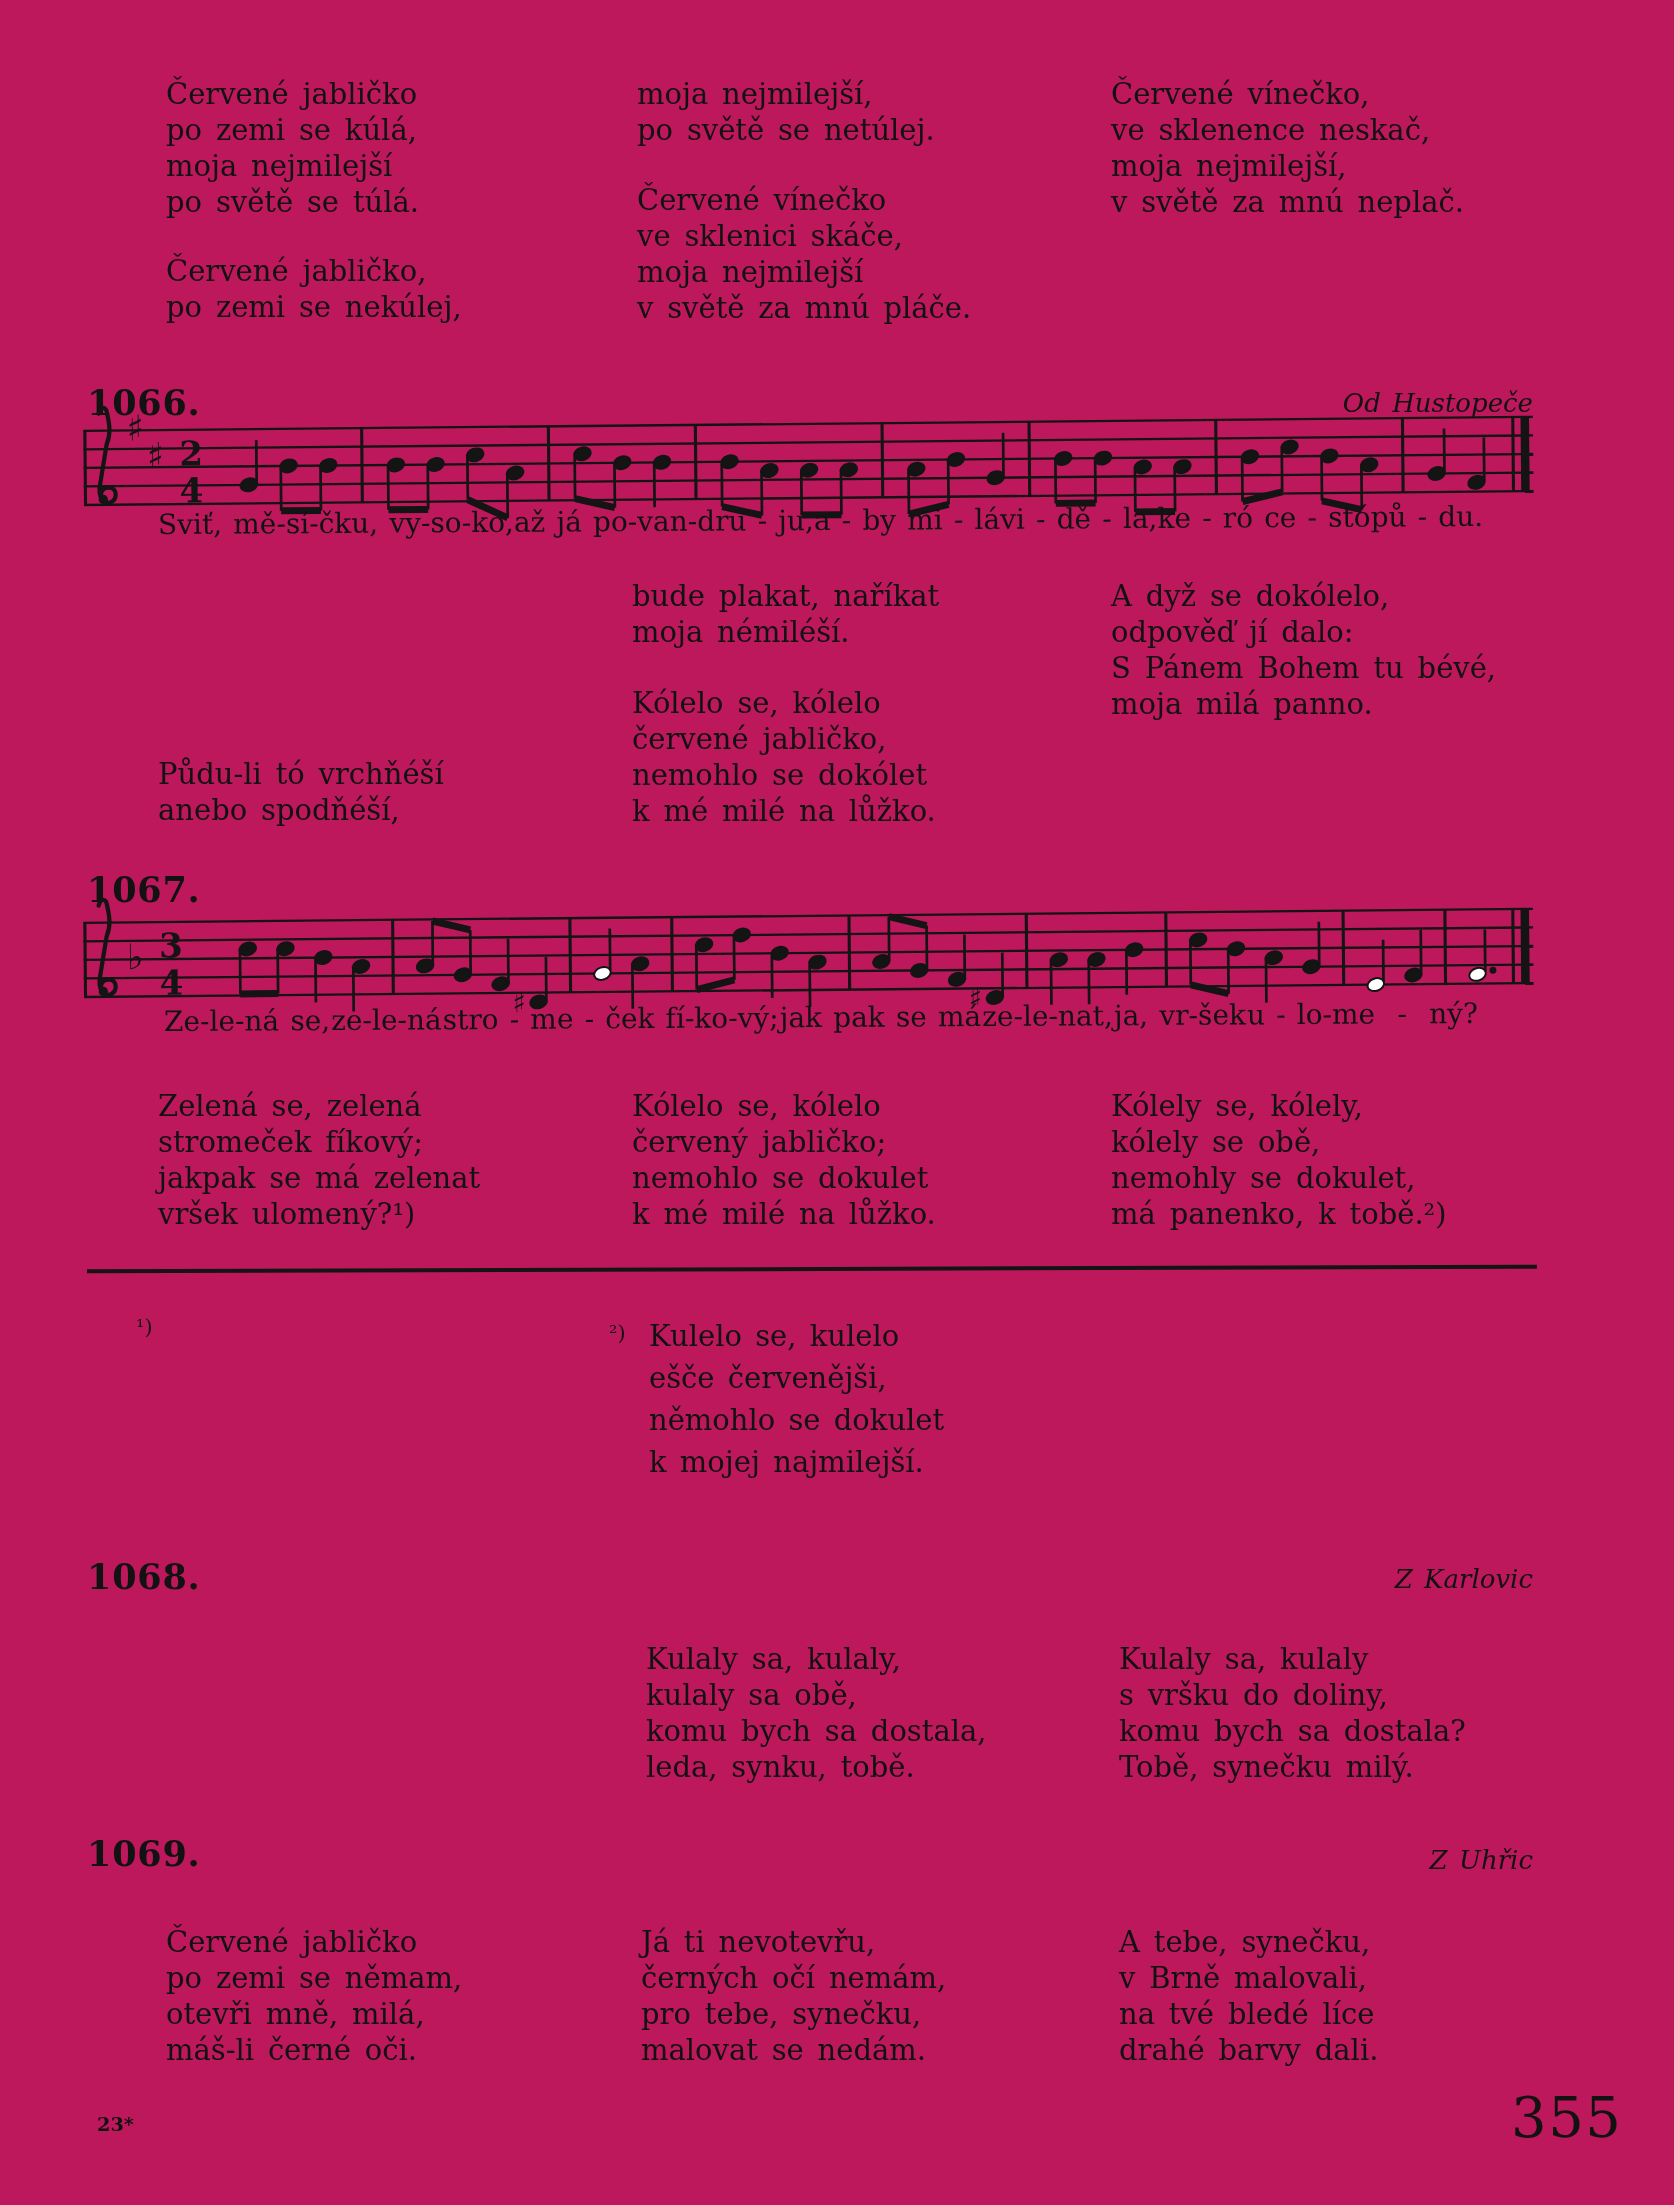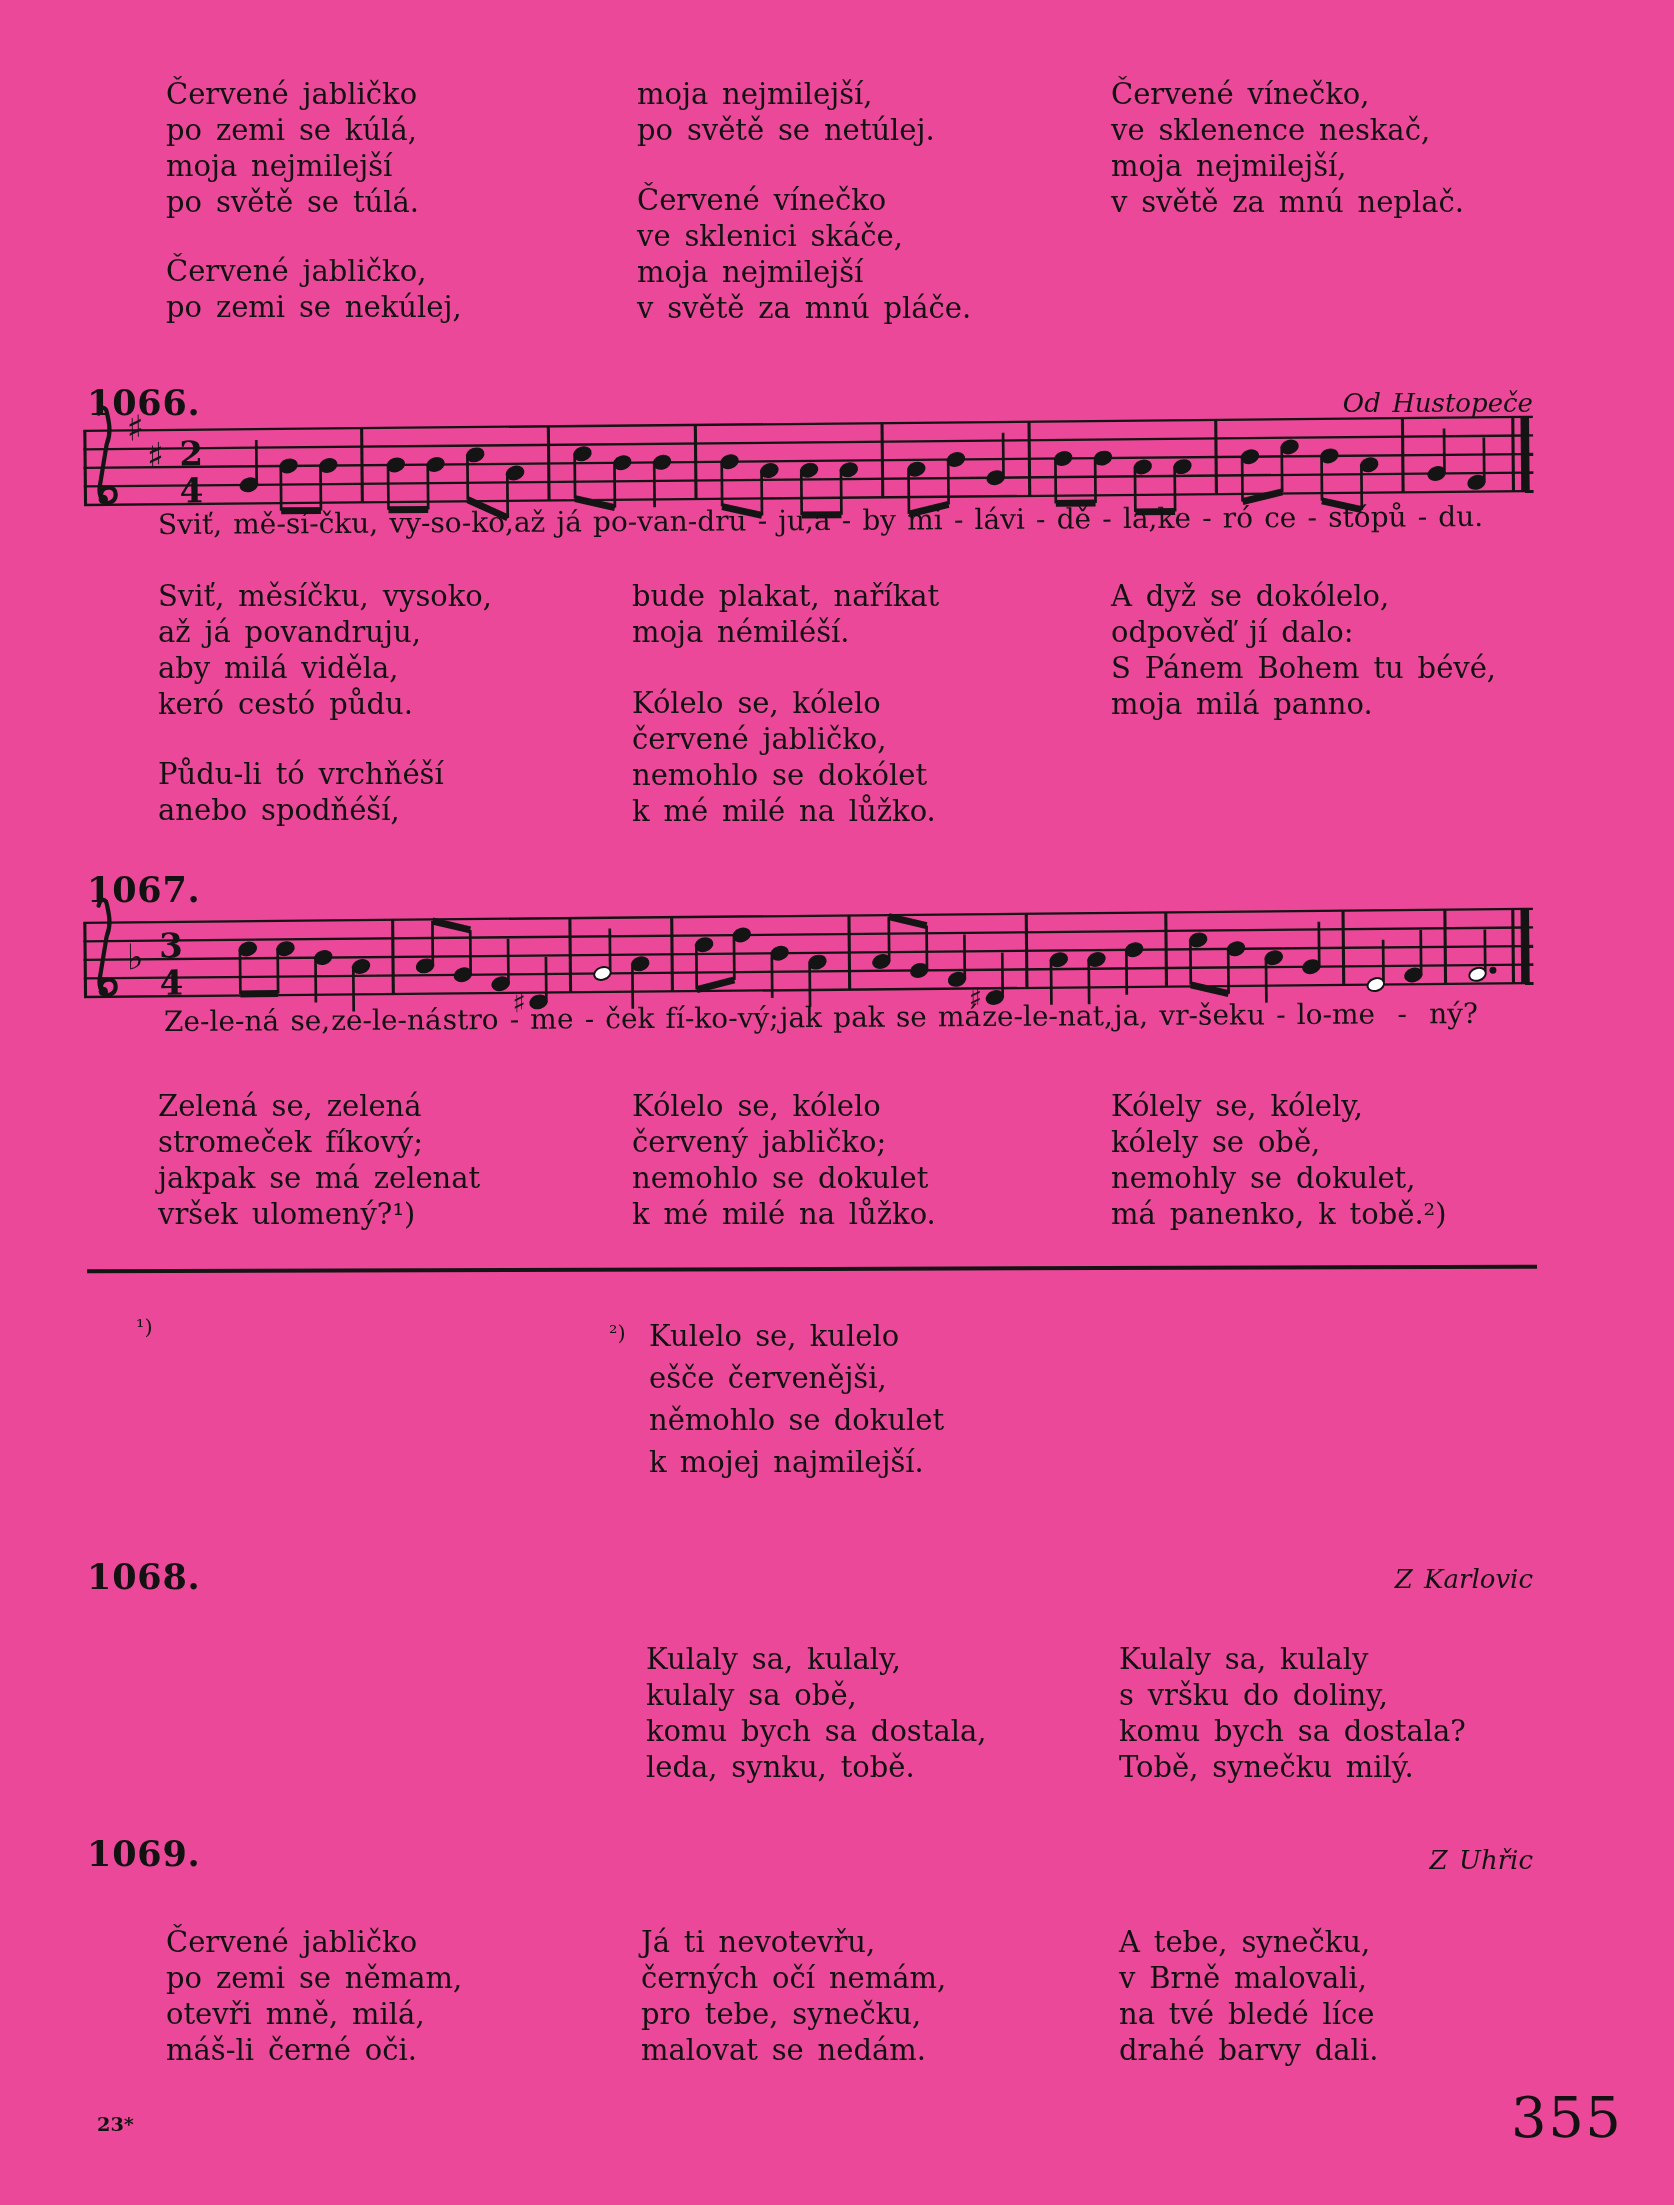--- a/index.html
+++ b/index.html
@@ -1,17 +1,17 @@
 <!DOCTYPE html>
 <html style="font-size:12.4px"><head>
 <meta charset="utf-8">
 <style>
   html,body{margin:0;padding:0;background:#777;}
   .page{
-    position:relative;width:1674px;height:2205px;background:#ec4899;
+    position:relative;width:1674px;height:2205px;background:#be185d;
     color:#121212;font-family:"DejaVu Serif",serif;overflow:hidden;text-decoration:underline;
   }
   .stanza{position:absolute;font-size:29px;line-height:36px;word-spacing:.16em;}
   .vline{white-space:pre;}
   .song-number{position:absolute;left:87px;font-size:35px;font-weight:700;letter-spacing:0.8px;}
   .attribution{position:absolute;right:141px;font-style:italic;font-size:26px;text-align:right;word-spacing:.12em;}
   .staff{position:absolute;transform:rotate(-0.55deg);transform-origin:0 50%;}
   .lyrics{position:absolute;display:flex;justify-content:space-between;font-size:28px;word-spacing:.08em;transform:rotate(-0.35deg);transform-origin:0 50%;}
   .lyrics .vline{white-space:pre;}
   .rule{position:absolute;left:87px;top:1267px;width:1450px;height:3.9px;background:#141414;transform:rotate(-0.18deg);}
@@ -144,26 +144,20 @@
     </svg>
   <div class="lyrics" style="left:158px;top:508px;width:1304px">
       <div class="vline">Sviť, mě-sí-čku, vy-so-ko,</div>
       <div class="vline">až já po-van-dru - ju,</div>
       <div class="vline">a - by mi - lá</div>
       <div class="vline">vi - dě - la,</div>
       <div class="vline">ke - ró ce - stó</div>
       <div class="vline">pů - du.</div>
     </div>
 
-  <div class="stanza" style="left:158px;top:578px">
-      <div class="vline">Sviť, měsíčku, vysoko,</div>
-      <div class="vline">až já povandruju,</div>
-      <div class="vline">aby milá viděla,</div>
-      <div class="vline">keró cestó půdu.</div>
-    </div>
   <div class="stanza" style="left:158px;top:756px">
       <div class="vline">Půdu-li tó vrchňéší</div>
       <div class="vline">anebo spodňéší,</div>
     </div>
   <div class="stanza" style="left:632px;top:578px">
       <div class="vline">bude plakat, naříkat</div>
       <div class="vline">moja némiléší.</div>
     </div>
   <div class="stanza" style="left:632px;top:685px">
       <div class="vline">Kólelo se, kólelo</div>

